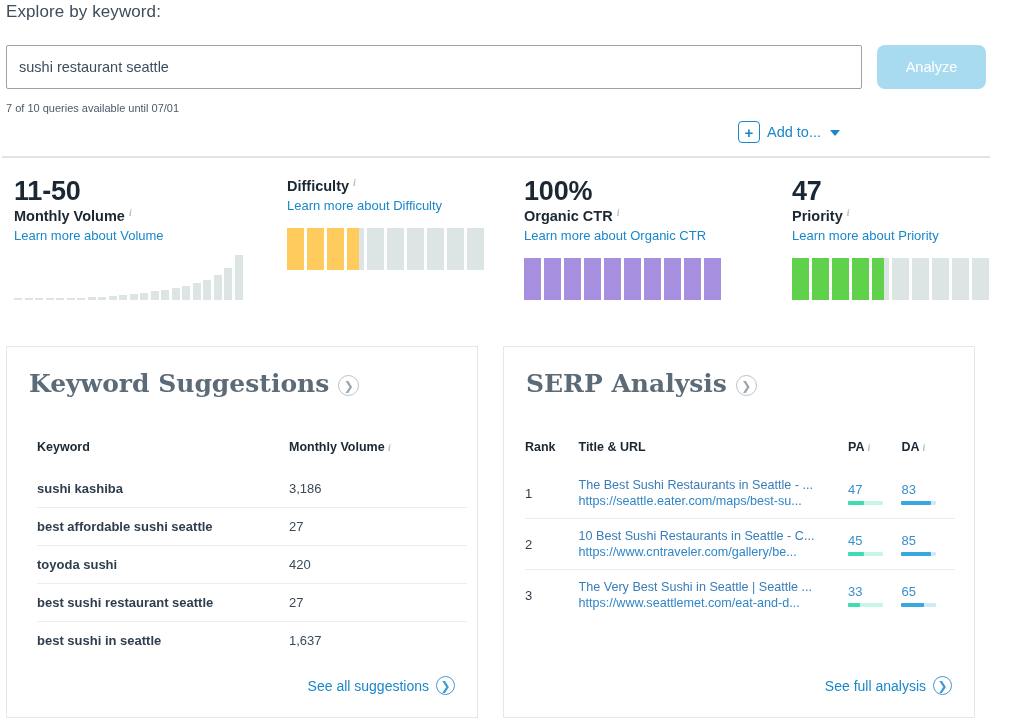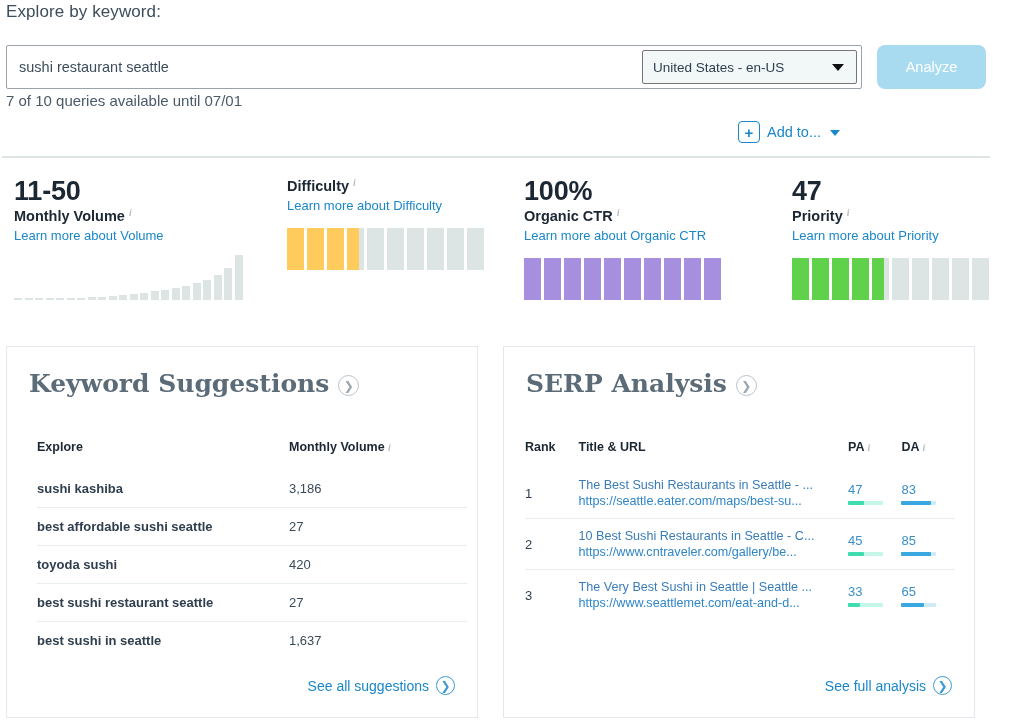--- a/index.html
+++ b/index.html
@@ -45,22 +45,22 @@
   }
   .analyze-btn {
     position: absolute; left: 871px; top: 0; width: 109px; height: 44px;
     background: #a8dbf0; border: 0; border-radius: 8px;
     color: #ffffff; font-size: 14.5px; font-family: "Liberation Sans", sans-serif;
     cursor: default;
   }
 
   
   .quota {
-    position: absolute; left: 6px; top: 92px;
-    font-size: 15px; color: #4a5a69;
+    position: absolute; left: 6px; top: 102px;
+    font-size: 11px; color: #4a5a69;
   }
 
   
   .addto {
     position: absolute; right: 44px; top: 121px;
     display: flex; align-items: center; gap: 7px;
   }
   .addto .plus-box {
     width: 22px; height: 22px; border: 1.6px solid #1a87c9; border-radius: 4px;
     display: flex; align-items: center; justify-content: center;
@@ -173,24 +173,20 @@
 </head>
 <body>
 
 <div class="page">
 
   <div class="explore-label">Explore by keyword:</div>
 
   <div class="search-row">
     <div class="search-box">
       <input class="search-input" type="text" value="sushi restaurant seattle" style="">
-      <div class="locale-select">
-        <span>United States - en-US</span>
-        <span class="caret"></span>
-      </div>
     </div>
     <button class="analyze-btn">Analyze</button>
   </div>
 
   <div class="quota">7 of 10 queries available until 07/01</div>
 
   <div class="addto">
     <span class="plus-box">+</span>
     <span class="addto-label">Add to...</span>
     <span class="caret-sm"></span>
@@ -337,21 +333,21 @@
 
   <div class="panel" id="panel-kw">
     <div class="panel-title">
       <span>Keyword Suggestions</span>
       <span class="arrow-circle">❯</span>
     </div>
 
     <table class="data" id="kw-table">
       <thead>
         <tr>
-          <th class="th-kw">Explore</th>
+          <th class="th-kw">Keyword</th>
           <th>
             <span>Monthly Volume</span>
             <span class="info-i">i</span>
           </th>
         </tr>
       </thead>
       <tbody id="kw-body">
           <tr>
             <td class="kw">sushi kashiba</td>
             <td class="vol">3,186</td>

